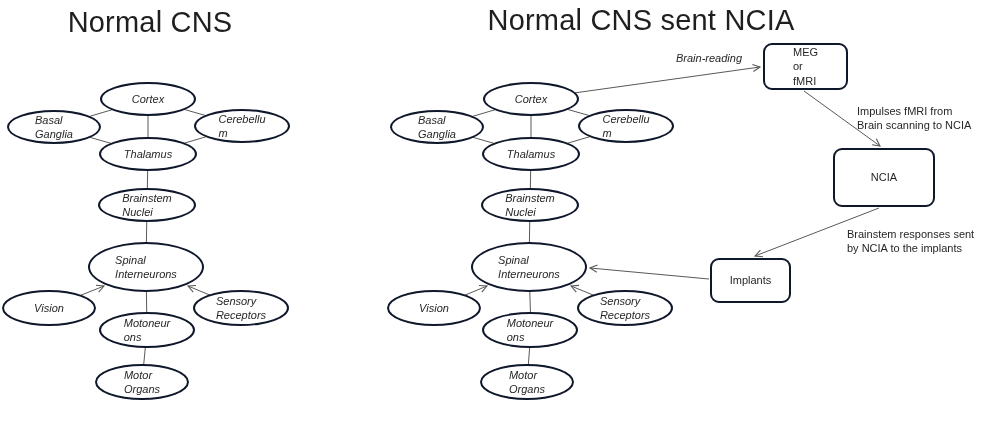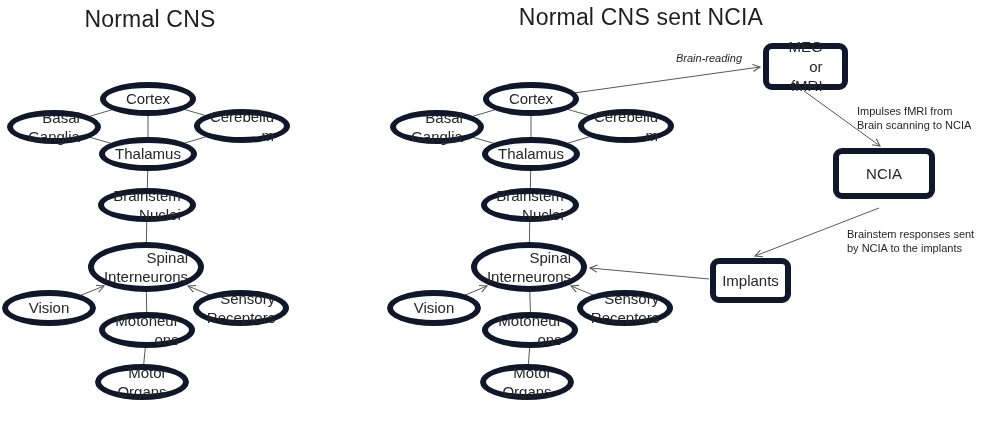--- a/index.html
+++ b/index.html
@@ -8,40 +8,40 @@
     width: 1000px;
     height: 430px;
     background: #ffffff;
     font-family: "Liberation Sans", sans-serif;
     overflow: hidden;
   }
   svg.lines { position: absolute; left: 0; top: 0; width: 1000px; height: 430px; }
   .title {
     position: absolute;
     transform: translateX(-50%);
-    font-size: 23px;
+    font-size: 29px;
     color: #1f1f1f;
     white-space: nowrap;
     letter-spacing: 0.2px;
   }
   .node {
     position: absolute;
     box-sizing: border-box;
     display: flex;
     align-items: center;
     justify-content: center;
-    text-align: right;
+    text-align: left;
     white-space: pre-line;
     background: #ffffff;
-    border: 6px solid #0f172a;
+    border: 2px solid #0f172a;
     color: #262626;
-    font-size: 15px;
+    font-size: 11px;
     line-height: 1.3;
   }
-  .ellipse { border-radius: 50%; }
+  .ellipse { border-radius: 50%; font-style: italic; }
   .rbox { border-radius: 9px; }
   .edge-label {
     position: absolute;
     font-size: 11px;
     color: #262626;
     white-space: pre-line;
     line-height: 1.27;
   }
   .lbl-center { transform: translateX(-50%); text-align: right; font-style: italic; }
 </style>
@@ -127,21 +127,21 @@
     <div class="node ellipse" style="left:577px; top:290px; width:96px;  height:36px;">Sensory
 Receptors</div>
     <div class="node ellipse" style="left:482px; top:312px; width:96px;  height:36px;">Motoneur
 ons</div>
     <div class="node ellipse" style="left:480px; top:364px; width:94px;  height:36px;">Motor
 Organs</div>
 
     <div class="node rbox" style="left:763px; top:43px;  width:85px;  height:47px;">MEG
 or
 fMRI</div>
-    <div class="node rbox" style="left:833px; top:148px; width:102px; height:51px;">NCIA</div>
+    <div class="node rbox" style="left:833px; top:148px; width:102px; height:59px;">NCIA</div>
     <div class="node rbox" style="left:710px; top:258px; width:81px;  height:45px;">Implants</div>
 
     <div class="edge-label lbl-center" style="left:709px; top:52px;">Brain-reading</div>
     <div class="edge-label" style="left:857px; top:105px; text-align:left;">Impulses fMRI from
 Brain scanning to NCIA</div>
     <div class="edge-label" style="left:847px; top:228px; text-align:left;">Brainstem responses sent
 by NCIA to the implants</div>
   </div>
 
 </div>

